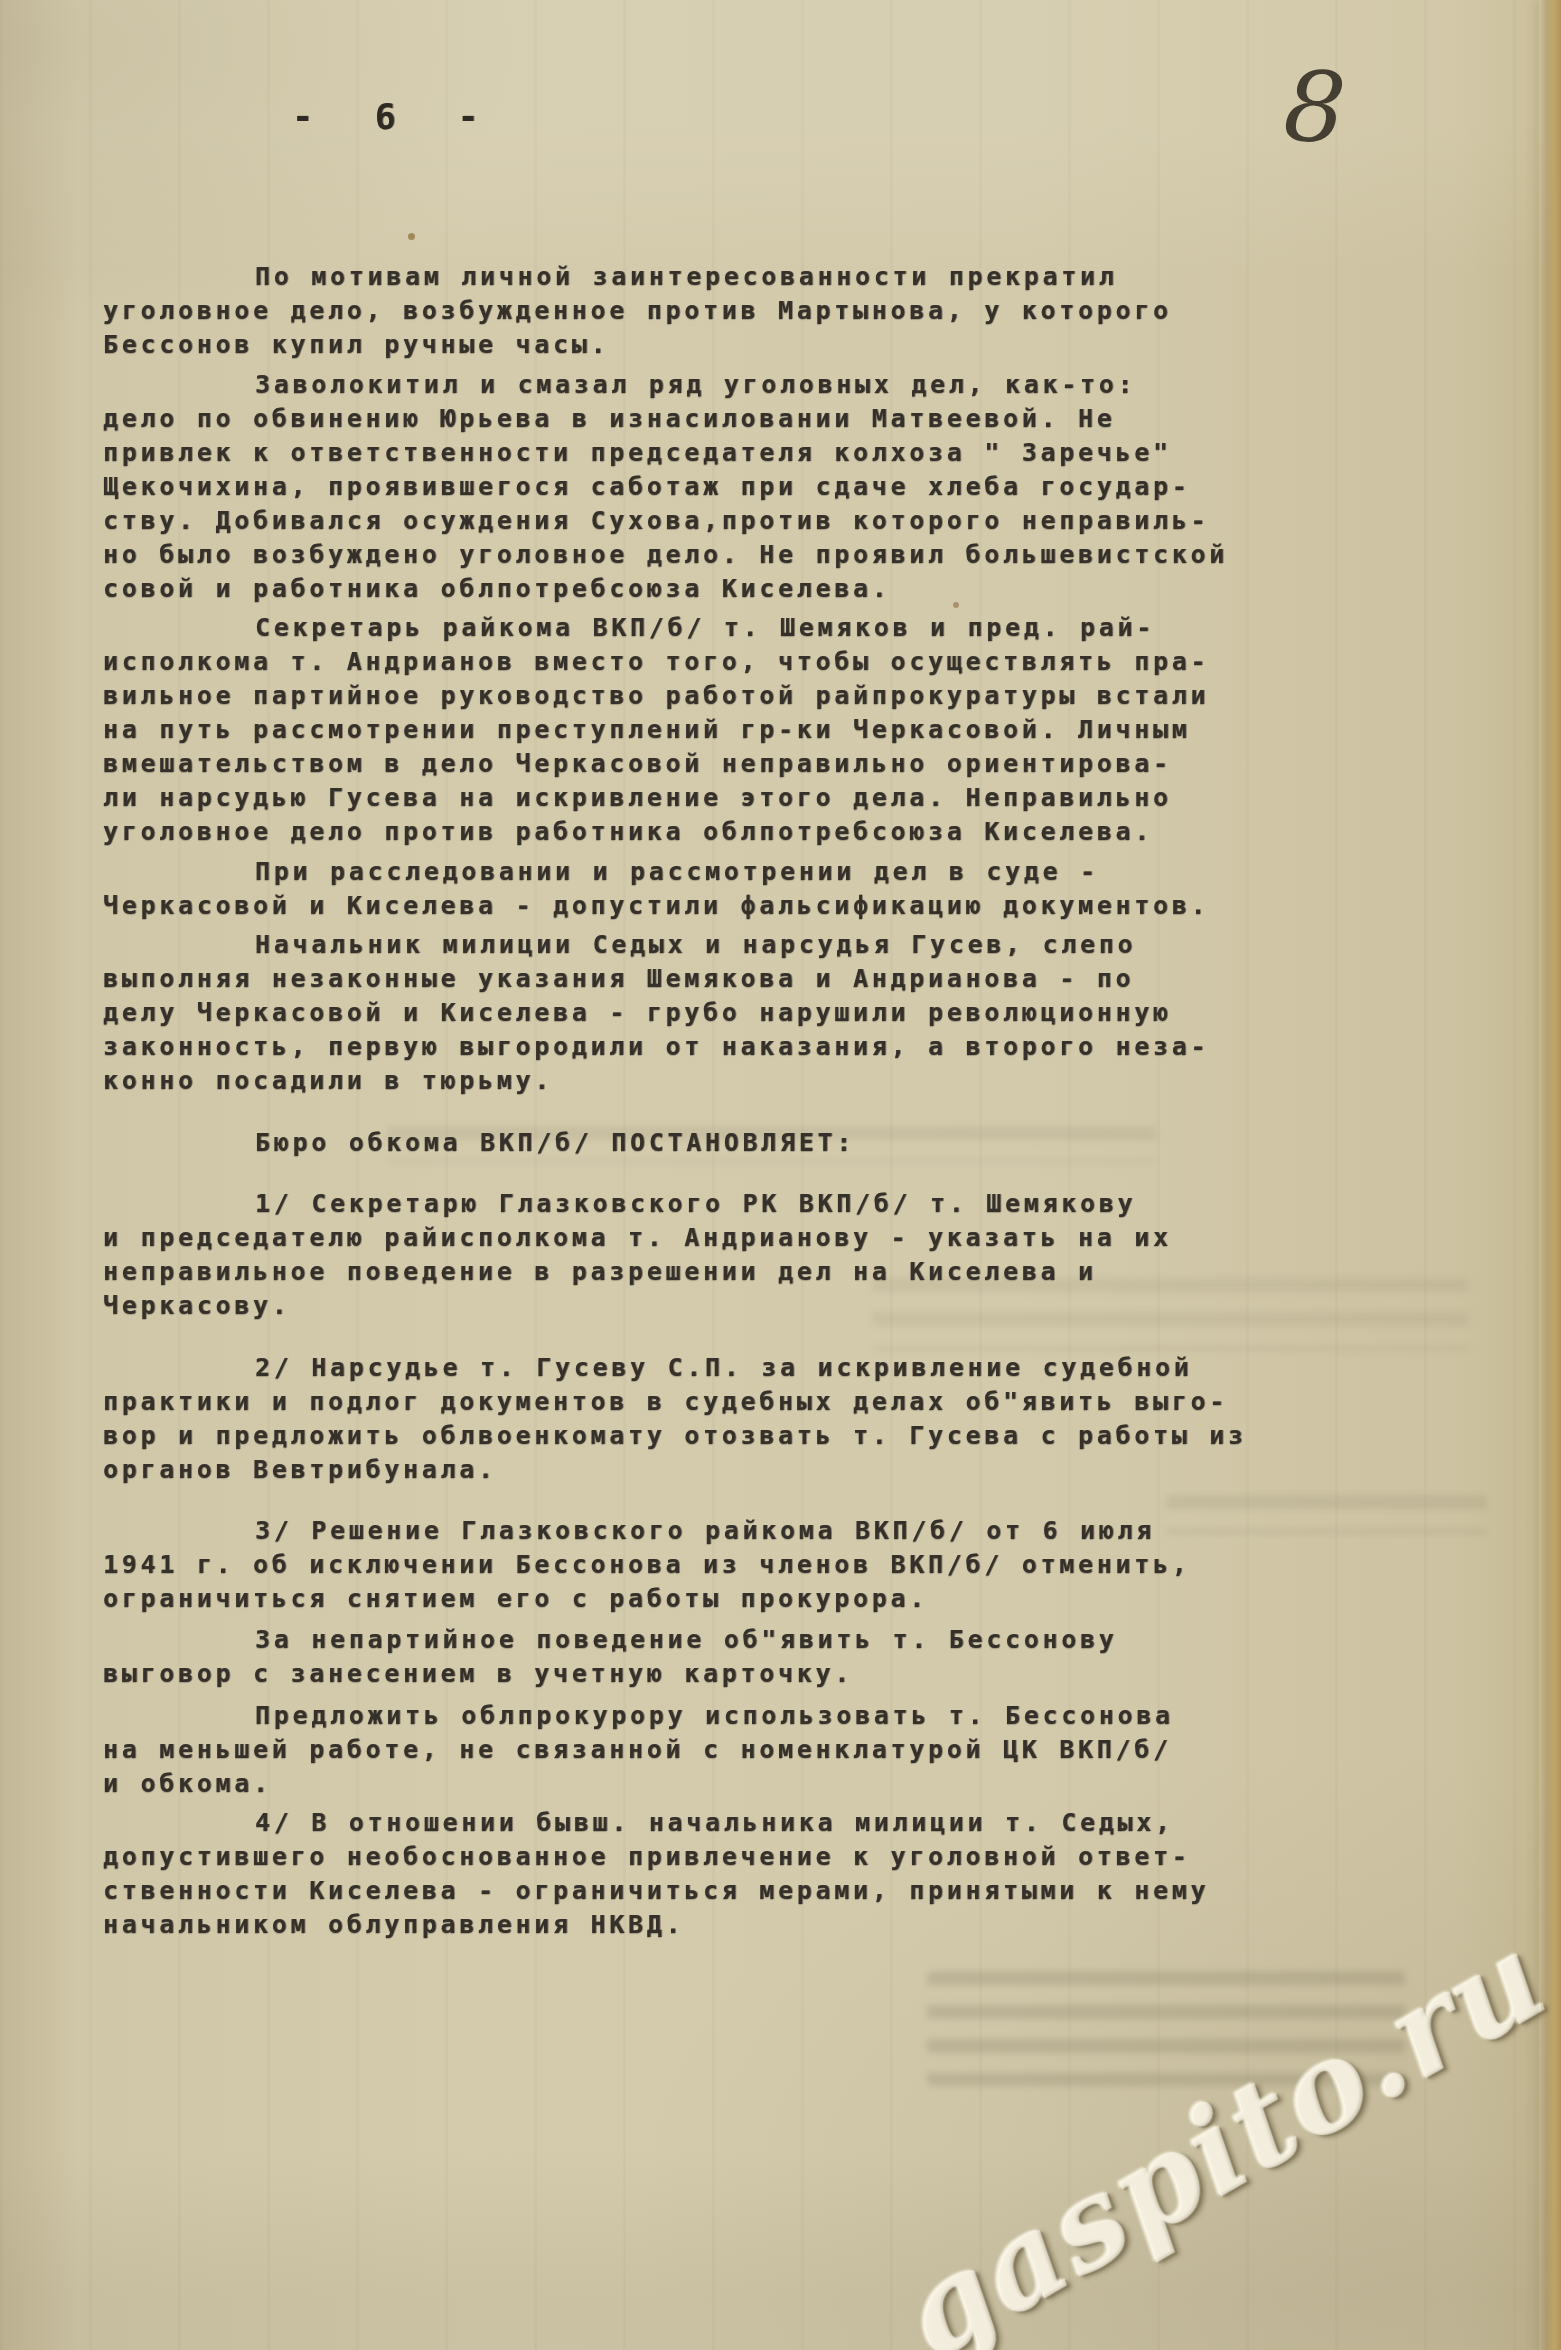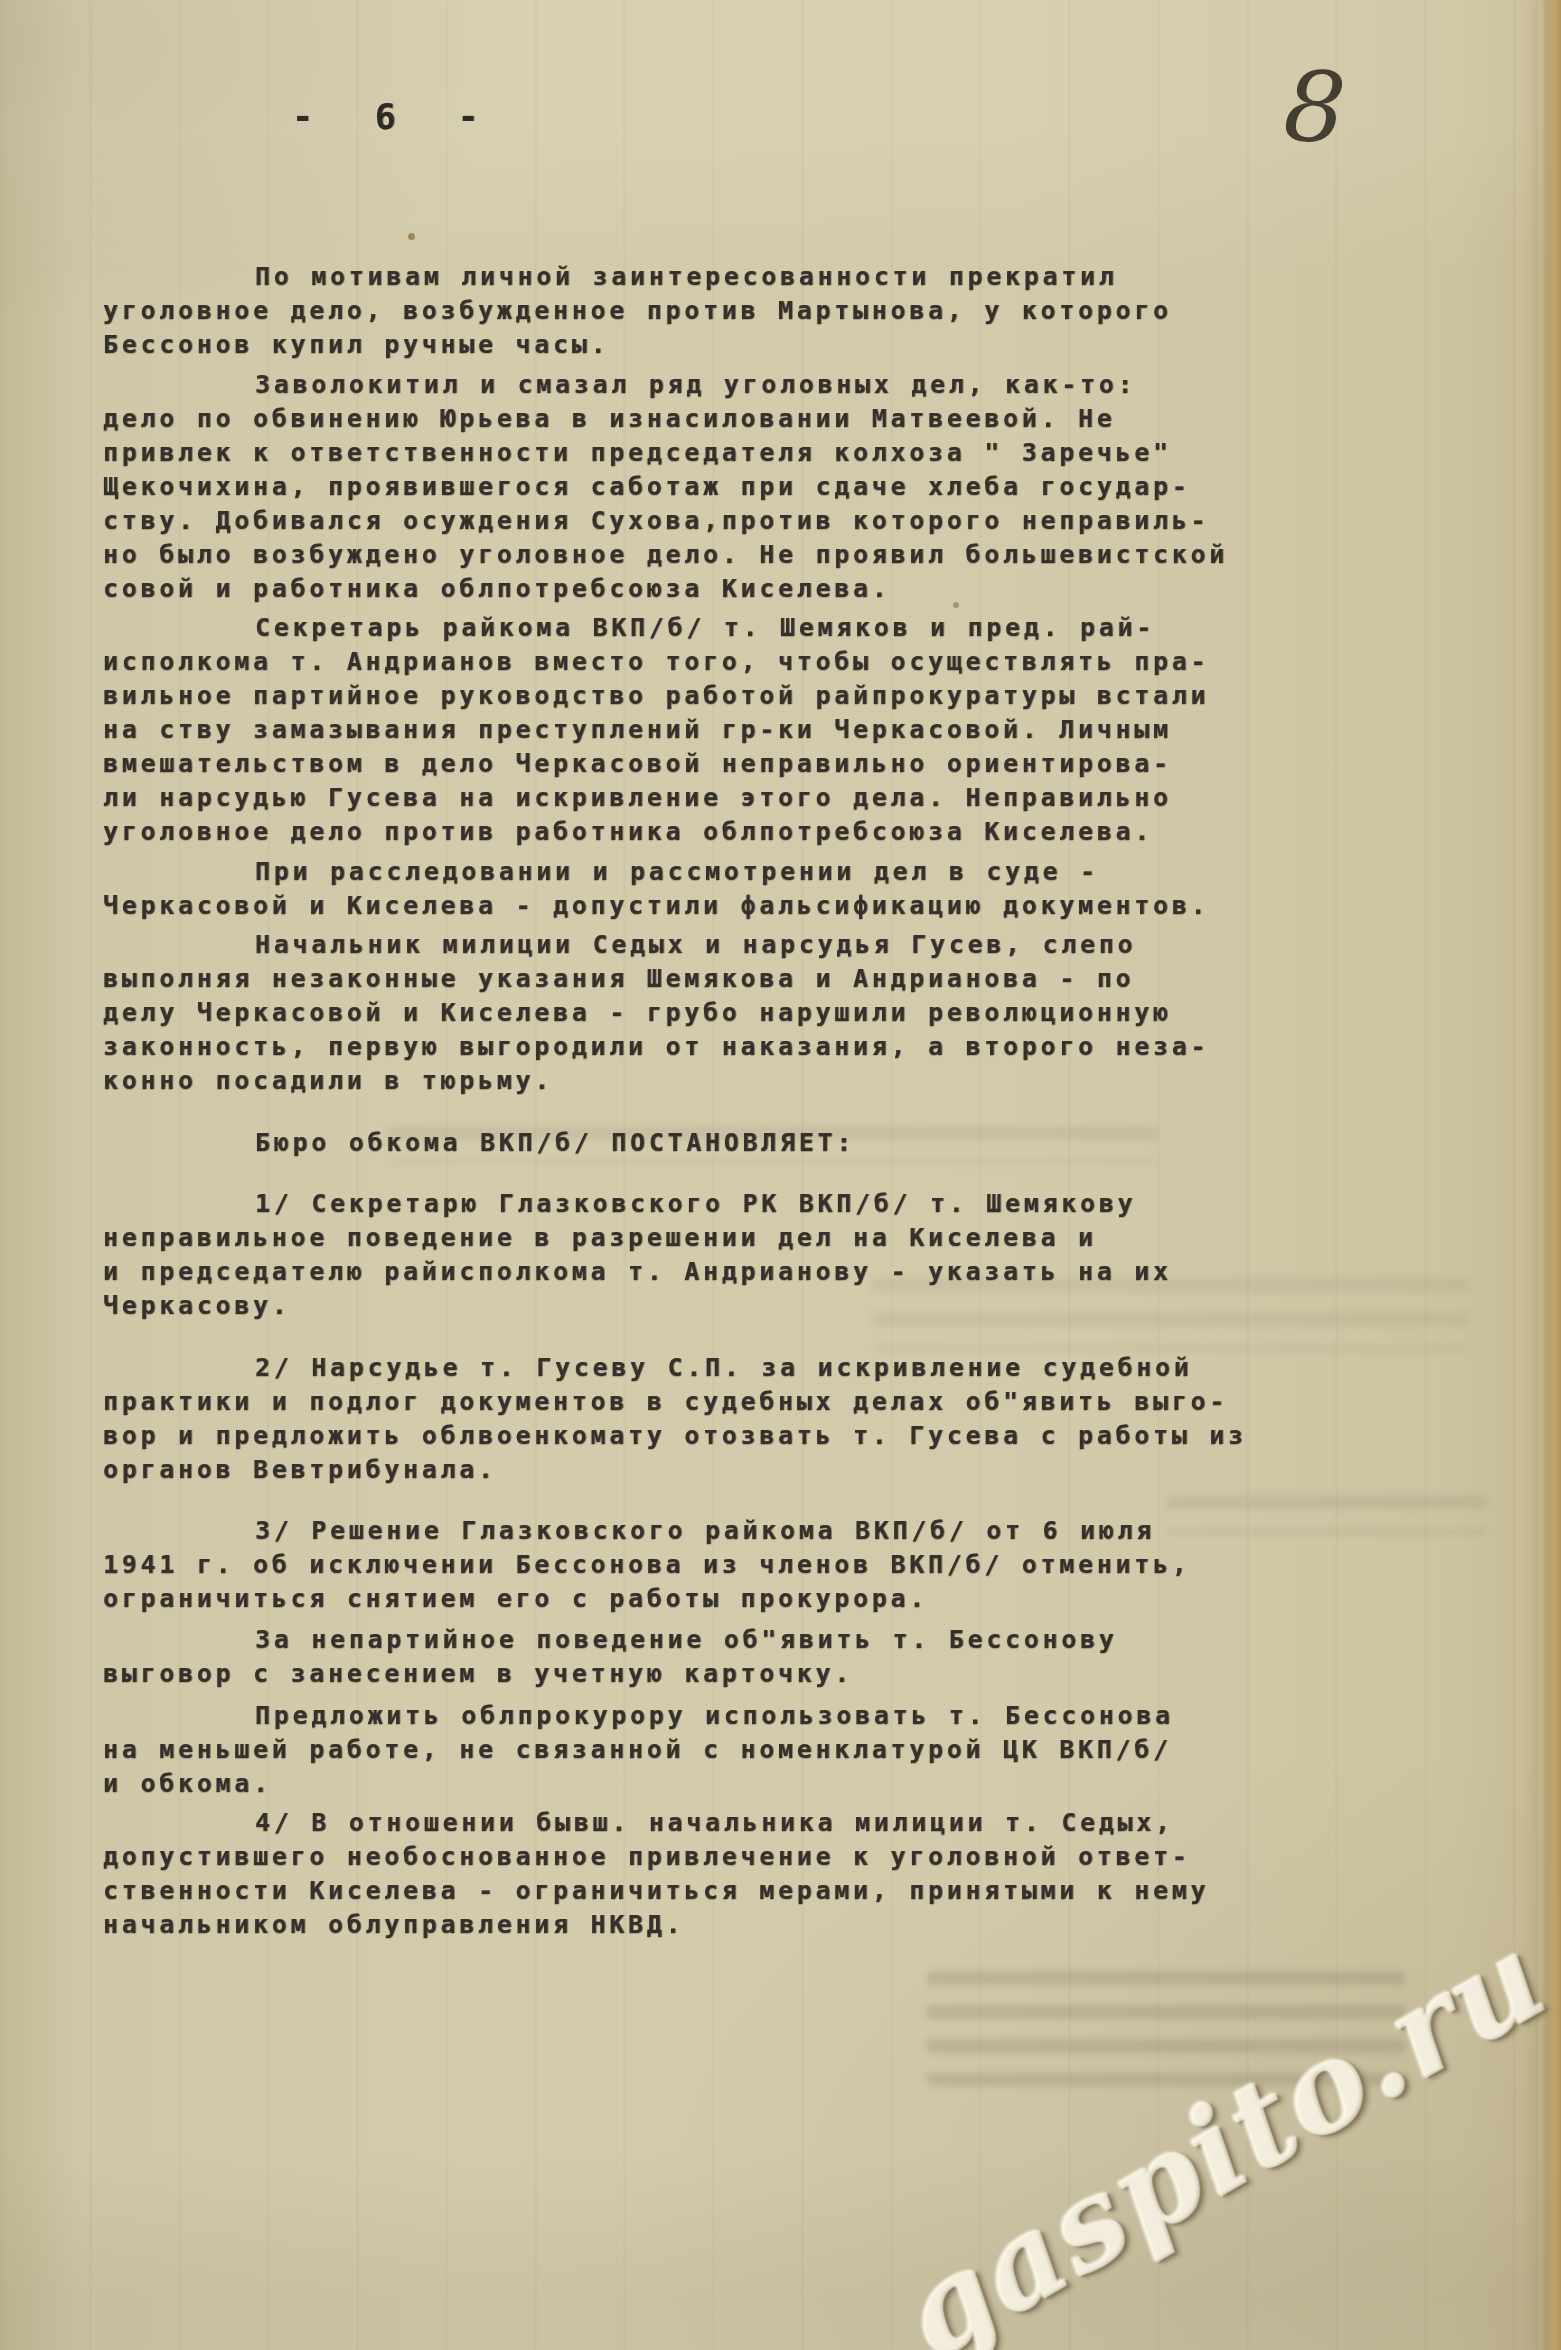--- a/index.html
+++ b/index.html
@@ -113,43 +113,43 @@
         <div class="line">привлек к ответственности председателя колхоза " Заречье"</div>
         <div class="line">Щекочихина, проявившегося саботаж при сдаче хлеба государ-</div>
         <div class="line">ству. Добивался осуждения Сухова,против которого неправиль-</div>
         <div class="line">но было возбуждено уголовное дело. Не проявил большевистской</div>
         <div class="line">совой и работника облпотребсоюза Киселева.</div>
       </div>
     <div class="para">
         <div class="line">Секретарь райкома ВКП/б/ т. Шемяков и пред. рай-</div>
         <div class="line">исполкома т. Андрианов вместо того, чтобы осуществлять пра-</div>
         <div class="line">вильное партийное руководство работой райпрокуратуры встали</div>
-        <div class="line">на ству замазывания преступлений гр-ки Черкасовой. Личным</div>
+        <div class="line">на путь рассмотрении преступлений гр-ки Черкасовой. Личным</div>
         <div class="line">вмешательством в дело Черкасовой неправильно ориентирова-</div>
         <div class="line">ли нарсудью Гусева на искривление этого дела. Неправильно</div>
         <div class="line">уголовное дело против работника облпотребсоюза Киселева.</div>
       </div>
     <div class="para">
         <div class="line">При расследовании и рассмотрении дел в суде -</div>
         <div class="line">Черкасовой и Киселева - допустили фальсификацию документов.</div>
       </div>
     <div class="para">
         <div class="line">Начальник милиции Седых и нарсудья Гусев, слепо</div>
         <div class="line">выполняя незаконные указания Шемякова и Андрианова - по</div>
         <div class="line">делу Черкасовой и Киселева - грубо нарушили революционную</div>
         <div class="line">законность, первую выгородили от наказания, а второго неза-</div>
         <div class="line">конно посадили в тюрьму.</div>
       </div>
     <div class="para blank-before">
         <div class="line">Бюро обкома ВКП/б/ ПОСТАНОВЛЯЕТ:</div>
       </div>
     <div class="para blank-before">
         <div class="line">1/ Секретарю Глазковского РК ВКП/б/ т. Шемякову</div>
+        <div class="line">и председателю райисполкома т. Андрианову - указать на их</div>
         <div class="line">неправильное поведение в разрешении дел на Киселева и</div>
-        <div class="line">и председателю райисполкома т. Андрианову - указать на их</div>
         <div class="line">Черкасову.</div>
       </div>
     <div class="para blank-before">
         <div class="line">2/ Нарсудье т. Гусеву С.П. за искривление судебной</div>
         <div class="line">практики и подлог документов в судебных делах об"явить выго-</div>
         <div class="line">вор и предложить облвоенкомату отозвать т. Гусева с работы из</div>
         <div class="line">органов Вевтрибунала.</div>
       </div>
     <div class="para blank-before">
         <div class="line">3/ Решение Глазковского райкома ВКП/б/ от 6 июля</div>

